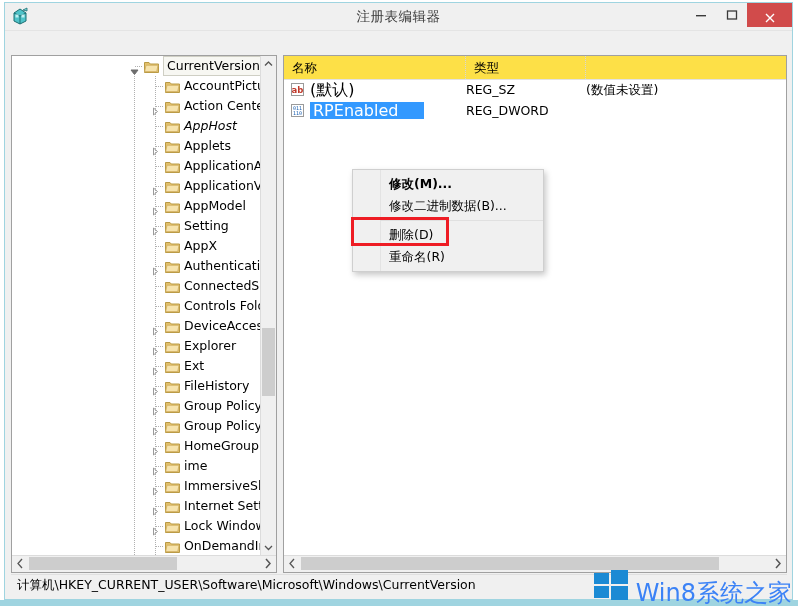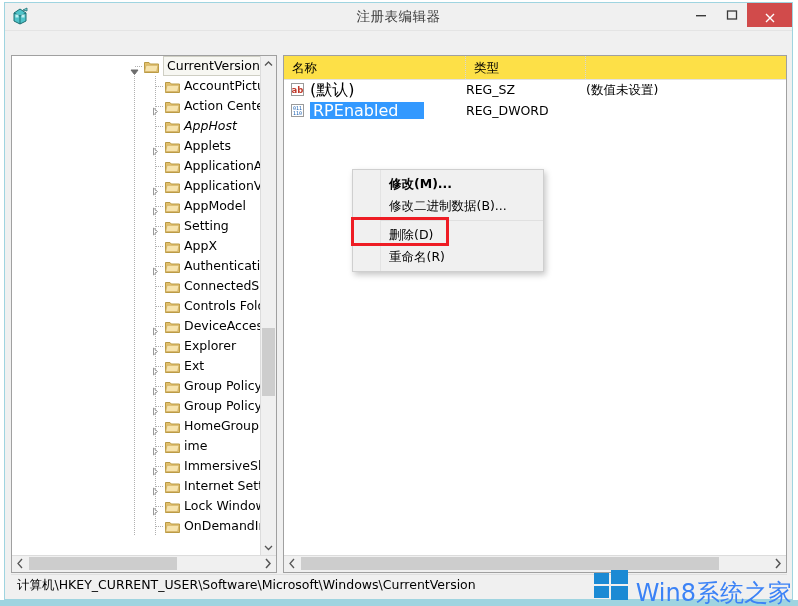--- a/index.html
+++ b/index.html
@@ -551,20 +551,33 @@
             <span class="dotline" style="left: 122px;"></span>
             <span class="dotline" style="left: 143px;"></span>
             <span class="dotstub" style="left: 144px;"></span>
             <span class="twisty" style="left: 139px;"><svg width="9" height="9" viewBox="0 0 9 9">
                 <path d="M2.5 1 L6.5 4.5 L2.5 8 Z" fill="none" stroke="#9a9a9a" stroke-width="1"></path>
               </svg></span>
             <span class="folder" style="left: 153px;"><svg width="15" height="13" viewBox="0 0 15 13">
                 <path d="M0.5 2.5 L5 2.5 L6.3 4 L14.5 4 L14.5 12.5 L0.5 12.5 Z" fill="#e3c06a" stroke="#b99a45" stroke-width="1"></path>
                 <path d="M2 5.3 L14 5.3 L12.7 11.6 L0.7 11.6 Z" fill="#f6e3ac" stroke="#cfae62" stroke-width=".8"></path>
               </svg></span>
+            <span class="tree-label" style="left: 172px;">FileHistory</span>
+          </div>
+          <div class="tree-row">
+            <span class="dotline" style="left: 122px;"></span>
+            <span class="dotline" style="left: 143px;"></span>
+            <span class="dotstub" style="left: 144px;"></span>
+            <span class="twisty" style="left: 139px;"><svg width="9" height="9" viewBox="0 0 9 9">
+                <path d="M2.5 1 L6.5 4.5 L2.5 8 Z" fill="none" stroke="#9a9a9a" stroke-width="1"></path>
+              </svg></span>
+            <span class="folder" style="left: 153px;"><svg width="15" height="13" viewBox="0 0 15 13">
+                <path d="M0.5 2.5 L5 2.5 L6.3 4 L14.5 4 L14.5 12.5 L0.5 12.5 Z" fill="#e3c06a" stroke="#b99a45" stroke-width="1"></path>
+                <path d="M2 5.3 L14 5.3 L12.7 11.6 L0.7 11.6 Z" fill="#f6e3ac" stroke="#cfae62" stroke-width=".8"></path>
+              </svg></span>
             <span class="tree-label" style="left: 172px;">Group Policy</span>
           </div>
           <div class="tree-row">
             <span class="dotline" style="left: 122px;"></span>
             <span class="dotline" style="left: 143px;"></span>
             <span class="dotstub" style="left: 144px;"></span>
             <span class="twisty" style="left: 139px;"><svg width="9" height="9" viewBox="0 0 9 9">
                 <path d="M2.5 1 L6.5 4.5 L2.5 8 Z" fill="none" stroke="#9a9a9a" stroke-width="1"></path>
               </svg></span>
             <span class="folder" style="left: 153px;"><svg width="15" height="13" viewBox="0 0 15 13">

